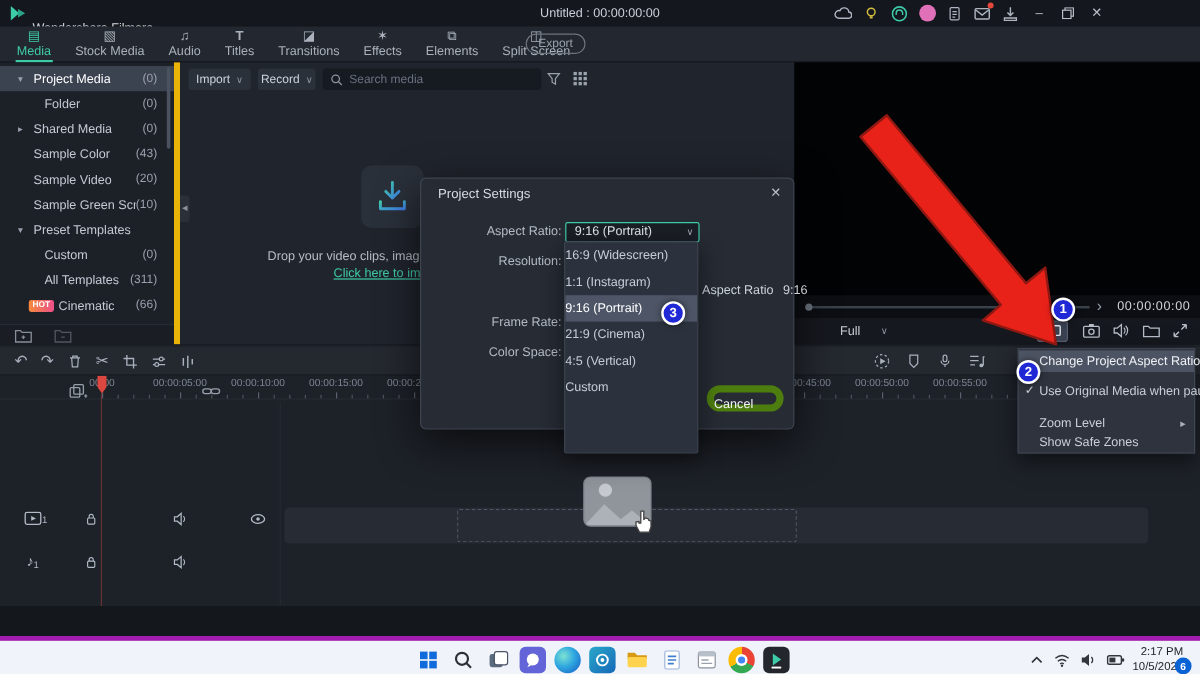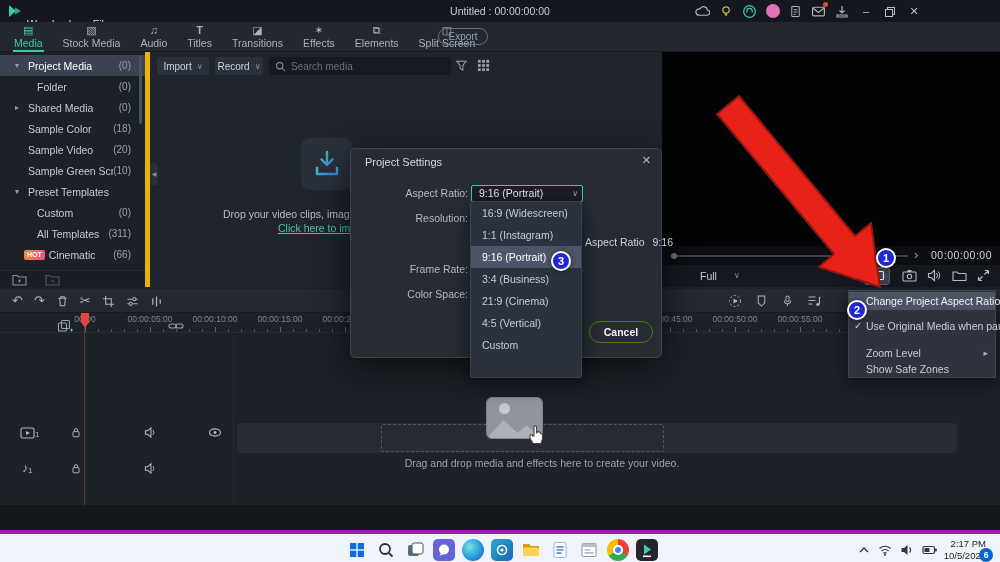--- a/index.html
+++ b/index.html
@@ -130,27 +130,27 @@
 #dlg-fields{position:absolute;left:7px;top:0;width:110px;height:170px}
 .dlg-label{position:absolute;right:0;width:110px;text-align:right;font-size:10.5px;color:#b4bbc6}
 .dlg-label:nth-of-type(1){top:38px}
 .dlg-label:nth-of-type(2){top:63px}
 .dlg-label:nth-of-type(3){top:114px}
 .dlg-label:nth-of-type(4){top:139px}
 #dlg-select{position:absolute;left:120px;top:36px;width:112px;height:17px;background:#1a1e25;border:1px solid #3ecba8;border-radius:2px;cursor:pointer}
 #dlg-select .val{position:absolute;left:7px;top:0;line-height:15px;font-size:10.5px;color:#dfe3e9;white-space:nowrap}
 #dlg-select .chev{position:absolute;right:4px;top:0;line-height:15px;font-size:8px;color:#9aa2ad}
 #dlg-info{position:absolute;left:234px;top:87px;display:flex;gap:8px;font-size:10.5px;color:#ccd2d9;white-space:nowrap}
-#dlg-cancel{position:absolute;left:238px;top:172px;width:64px;height:22px;border:1px solid #4d7c0f;border-radius:11px;
-  color:#f2f5f8;font-size:10.5px;font-weight:bold;text-align:center;line-height:20px;cursor:pointer}
+#dlg-cancel{position:absolute;left:238px;top:172px;width:64px;height:22px;border:6px solid #4d7c0f;border-radius:11px;
+  color:#f2f5f8;font-size:10.5px;font-weight:normal;line-height:20px;cursor:pointer}
 
 
 #dropdown{position:absolute;left:470px;top:201px;width:112px;height:177px;background:#2c323d;border:1px solid #3b414d;border-radius:2px;
   box-shadow:0 6px 18px rgba(0,0,0,.5);z-index:25;overflow:hidden}
-.dd-opt{height:22px;line-height:22px;padding-left:11px;font-size:10.5px;color:#c6ccd6;white-space:nowrap;cursor:pointer}
+.dd-opt{height:22px;line-height:22px;font-size:10.5px;color:#c6ccd6;white-space:nowrap;cursor:pointer}
 .dd-opt.highlighted{background:#4d5566;color:#fff}
 
 
 #ctx-menu{position:absolute;left:848px;top:290px;width:148px;height:88px;background:#2e333d;border:1px solid #3f4551;
   box-shadow:0 6px 16px rgba(0,0,0,.5);z-index:22}
 .cm-item{position:absolute;left:0;width:146px;height:18px;line-height:18px;padding-left:17px;font-size:10.5px;color:#c9ced8;white-space:nowrap;cursor:pointer}
 .cm-item:nth-of-type(1){top:1px}
 .cm-item:nth-of-type(2){top:26px}
 .cm-item:nth-of-type(3){top:53px}
 .cm-item:nth-of-type(4){top:69px}
@@ -285,21 +285,21 @@
         <div class="sb-item ind1">
           <span class="caret" data-field="caret">▸</span>
 
           <span class="sb-label" data-field="label">Shared Media</span>
           <span class="sb-count" data-field="count">(0)</span>
         </div>
         <div class="sb-item ind1">
           <span class="caret empty" data-field="caret"></span>
 
           <span class="sb-label" data-field="label">Sample Color</span>
-          <span class="sb-count" data-field="count">(18)</span>
+          <span class="sb-count" data-field="count">(43)</span>
         </div>
         <div class="sb-item ind1">
           <span class="caret empty" data-field="caret"></span>
 
           <span class="sb-label" data-field="label">Sample Video</span>
           <span class="sb-count" data-field="count">(20)</span>
         </div>
         <div class="sb-item ind1">
           <span class="caret empty" data-field="caret"></span>
 
@@ -595,21 +595,20 @@
         <path d="M1.5 4.5 h2.5 L7.5 1.5 v10 L4 8.5 H1.5 Z" fill="none" stroke="currentColor" stroke-width="1.1"></path>
         <path d="M9.5 4 a3.5 3.5 0 0 1 0 5" fill="none" stroke="currentColor" stroke-width="1"></path>
       </svg>
 
     <div id="video-row"></div>
     <div id="drop-rect"></div>
     <div id="ph-img">
       <div id="ph-sun"></div>
       <div id="ph-mtn"></div>
     </div>
-    <div id="drop-hint">Drag and drop media and effects here to create your video.</div>
     <div id="tl-bottom"></div>
   </div>
 
   <div id="taskbar">
     <div id="tb-apps">
       <span class="tk-icon">
           <svg width="22" height="22" viewBox="0 0 22 22">
             <g fill="#0f6cda">
               <rect x="4" y="4" width="6.3" height="6.3"></rect>
               <rect x="11.7" y="4" width="6.3" height="6.3"></rect>
@@ -717,21 +716,20 @@
       <span>9:16</span>
     </div>
     <div id="dlg-cancel">Cancel</div>
   </div>
 
   <div id="dropdown">
 
   <div class="dd-opt"><span data-field="label">16:9 (Widescreen)</span></div>
       <div class="dd-opt"><span data-field="label">1:1 (Instagram)</span></div>
       <div class="dd-opt highlighted"><span data-field="label">9:16 (Portrait)</span></div>
-      <div class="dd-opt"><span data-field="label">3:4 (Business)</span></div>
       <div class="dd-opt"><span data-field="label">21:9 (Cinema)</span></div>
       <div class="dd-opt"><span data-field="label">4:5 (Vertical)</span></div>
       <div class="dd-opt"><span data-field="label">Custom</span></div>
     </div>
 
   <div id="ctx-menu">
 
   <div class="cm-item highlighted">
         
         <span data-field="label">Change Project Aspect Ratio</span>

